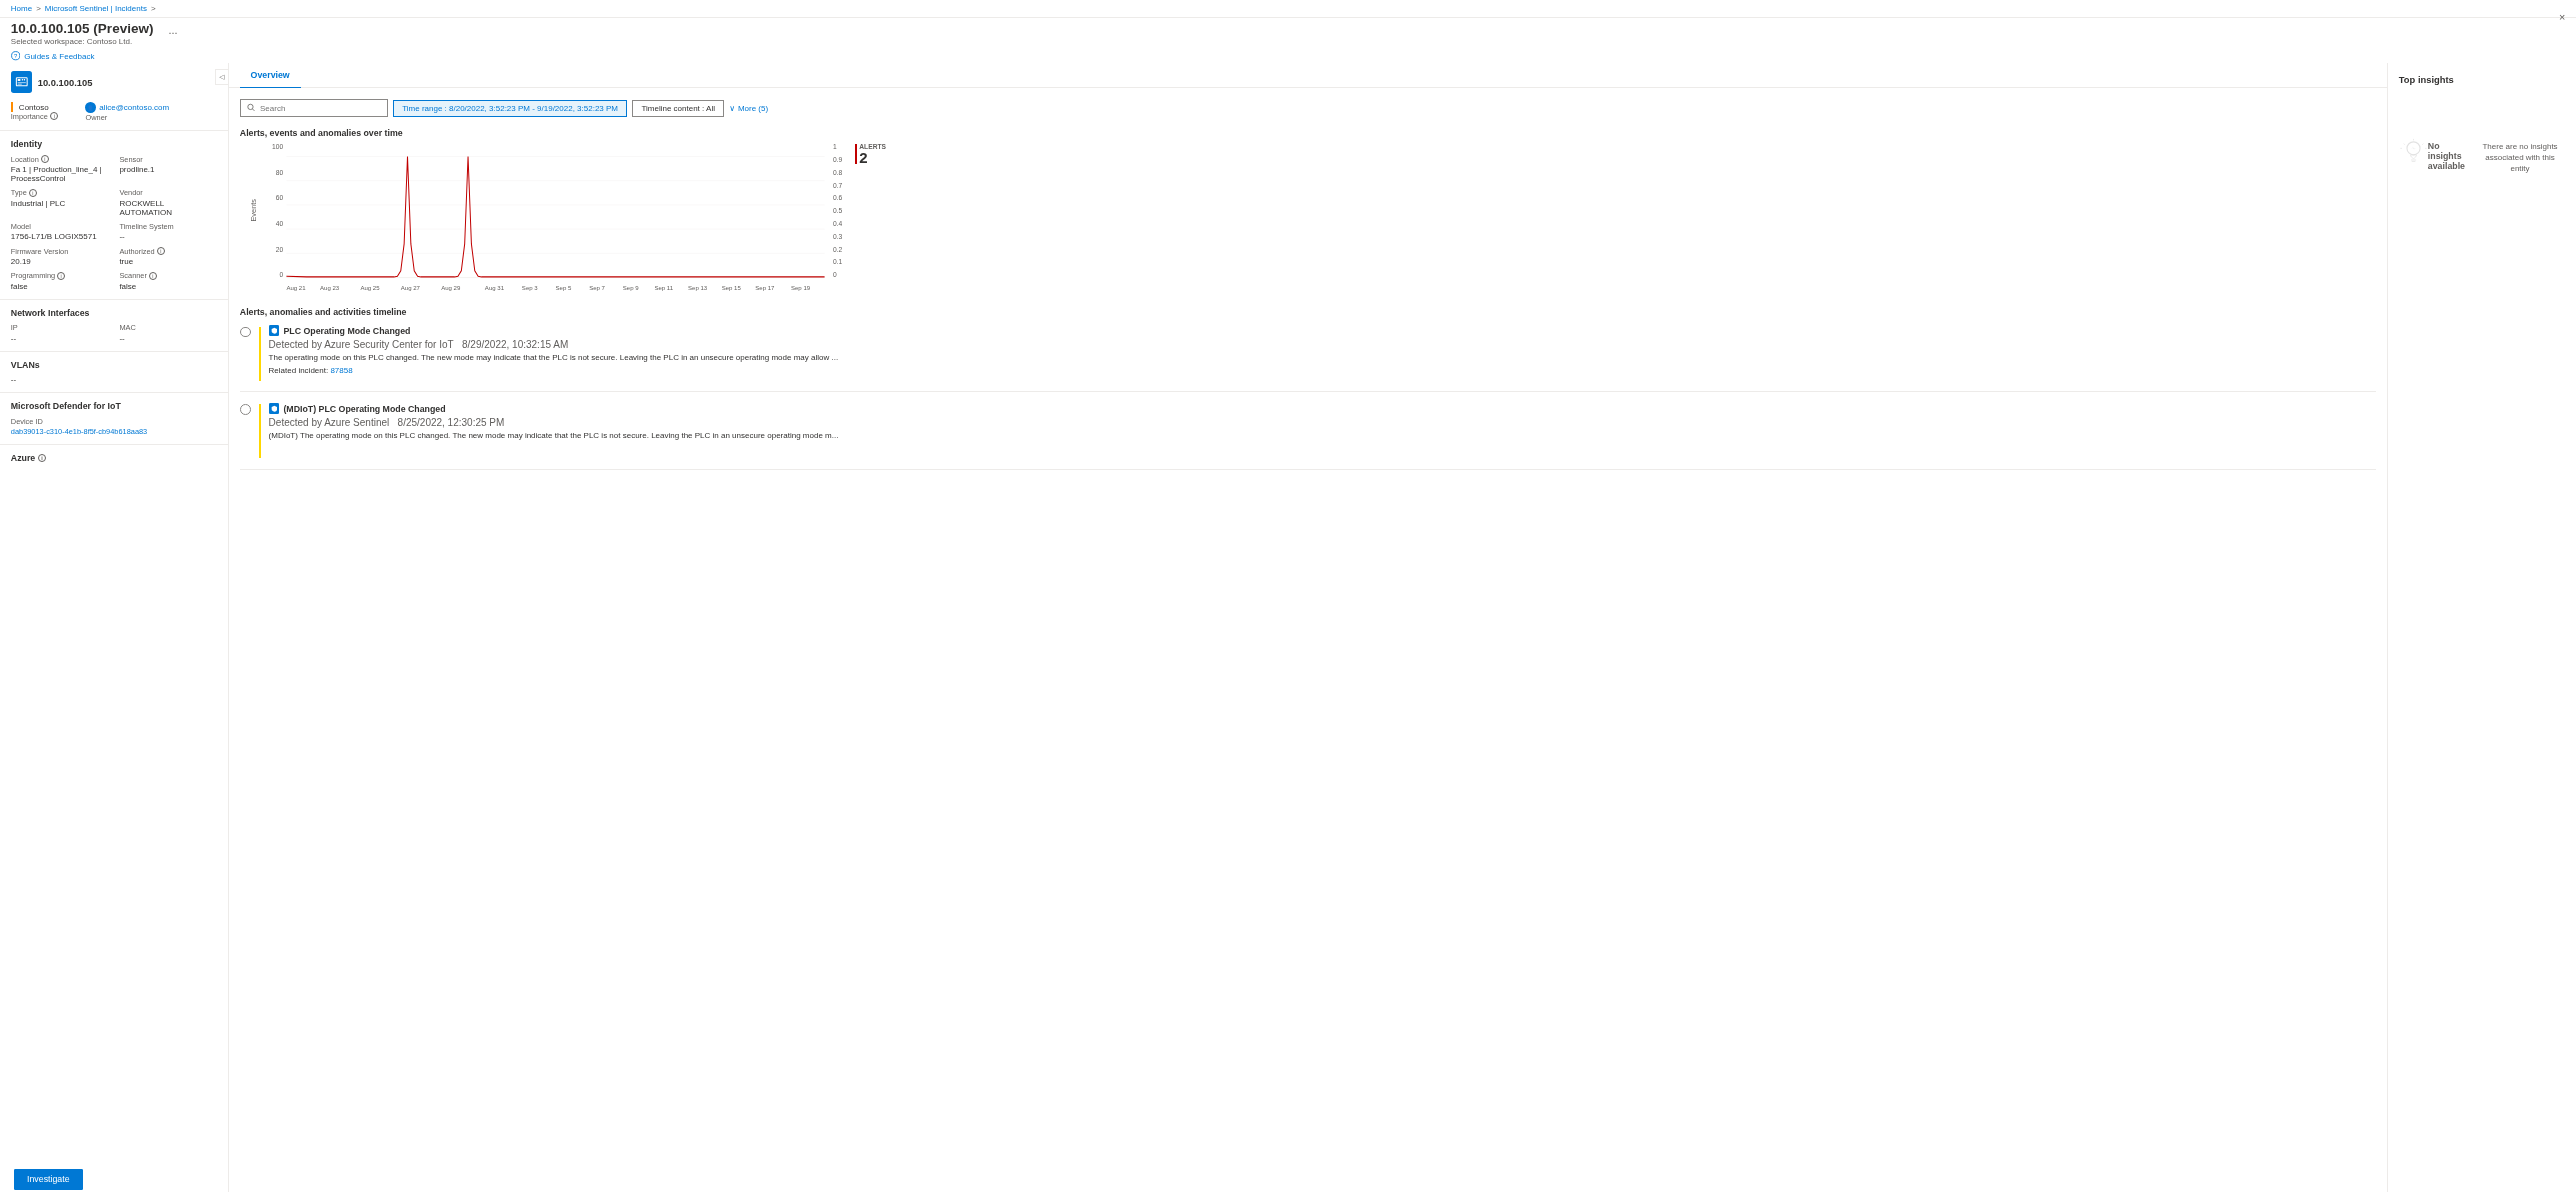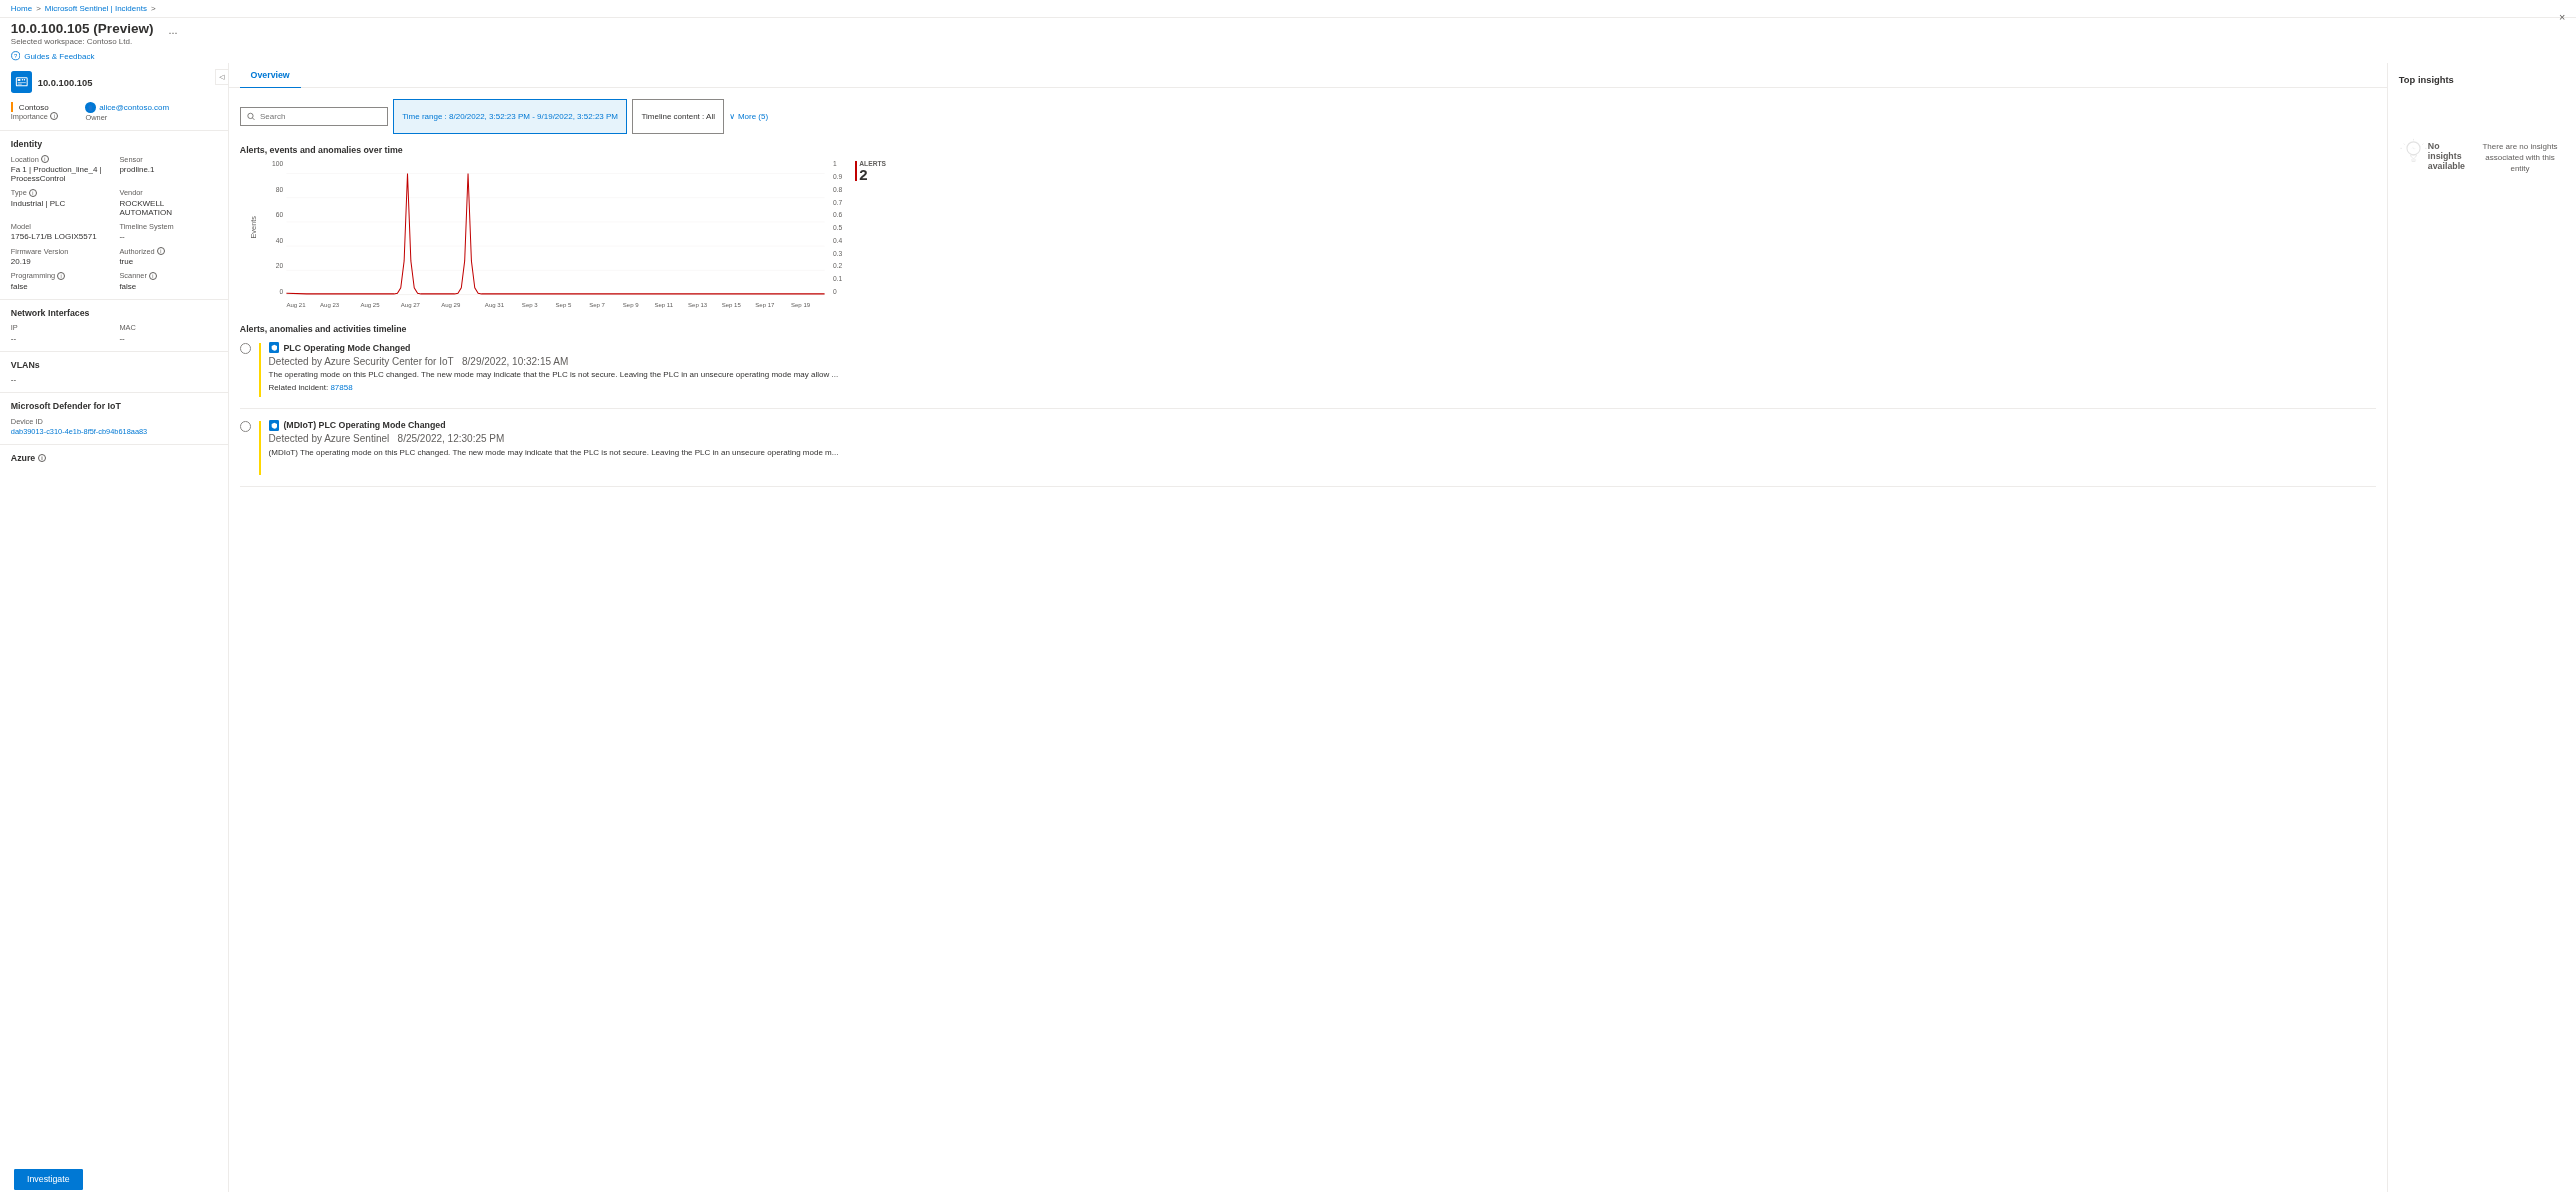--- a/index.html
+++ b/index.html
@@ -59,21 +59,21 @@
     
     .tab-bar { display: flex; padding: 0 10.8px; border-bottom: 0.7px solid #edebe9; }
     .tab { padding: 6.7px 10.8px; font-size: 8.8px; cursor: pointer; color: #605e5c; border-bottom: 1.3px solid transparent; margin-bottom: -0.7px; }
     .tab.active { color: #0078d4; border-bottom-color: #0078d4; font-weight: 600; }
     
     .content-area { padding: 10.8px; }
     
     .filter-row { display: flex; align-items: center; gap: 5.4px; margin-bottom: 10.8px; flex-wrap: wrap; }
     .search-box { display: flex; border: 0.7px solid #8a8886; padding: 3.4px 6.7px; gap: 4px; width: 148px; }
     .search-box input { border: none; outline: none; font-size: 8px; width: 100%; font-family: inherit; }
-    .filter-btn { display: flex; align-items: center; gap: 4px; padding: 12px 8px; border: 0.7px solid #8a8886; font-size: 8px; cursor: pointer; background: #fff; font-family: inherit; color: #323130; }
+    .filter-btn { display: flex; align-items: center; gap: 4px; padding: 3px 8px; border: 0.7px solid #8a8886; font-size: 8px; cursor: pointer; background: #fff; font-family: inherit; color: #323130; }
     .filter-btn.active { background: #e6f3fb; border-color: #0078d4; color: #0078d4; }
     .more-filters-btn { display: flex; align-items: center; gap: 2.7px; color: #0078d4; font-size: 8px; cursor: pointer; }
     
     .chart-title { font-size: 8.8px; font-weight: 600; color: #323130; margin-bottom: 5.4px; }
     
     .chart-container { position: relative; margin-bottom: 16px; }
     
     .timeline-title { font-size: 8.8px; font-weight: 600; color: #323130; margin-bottom: 8px; }
     
     .timeline-item { display: flex; align-items: flex-start; gap: 8px; margin-bottom: 10.8px; padding-bottom: 10.8px; border-bottom: 0.7px solid #edebe9; }

